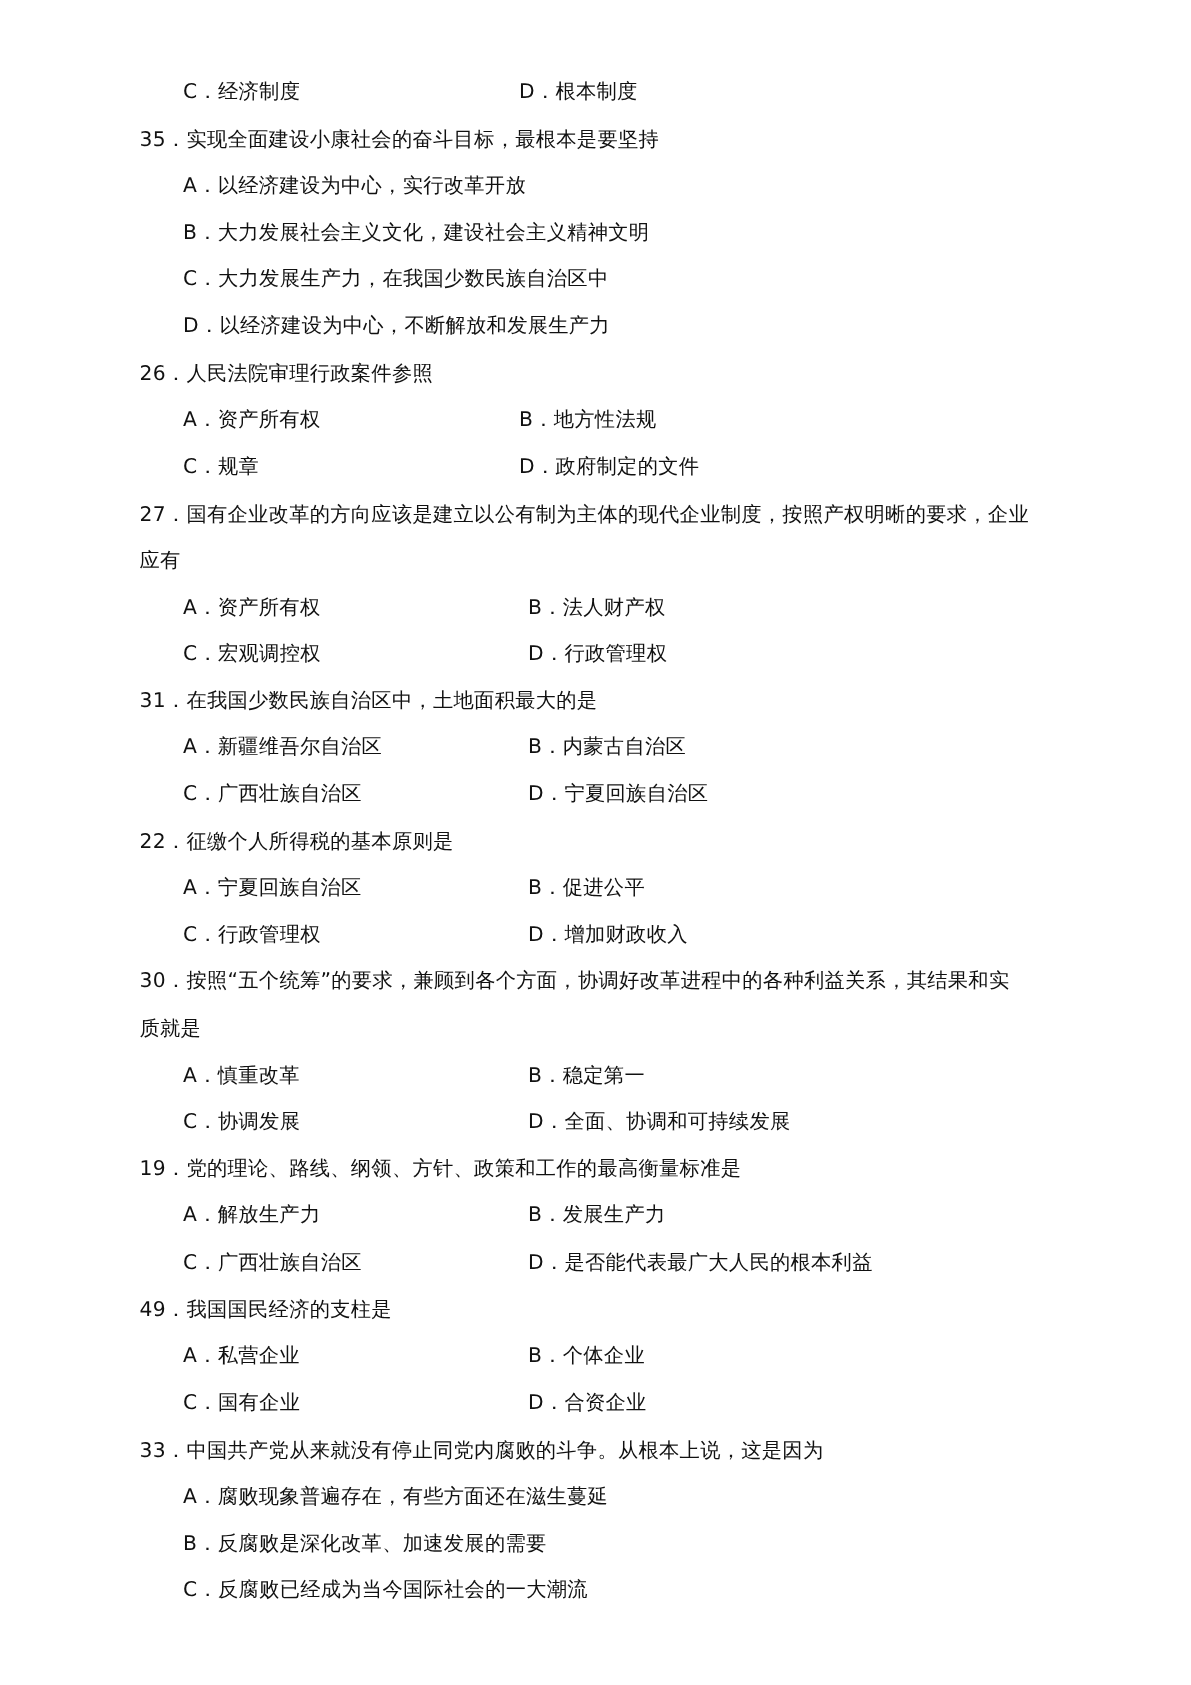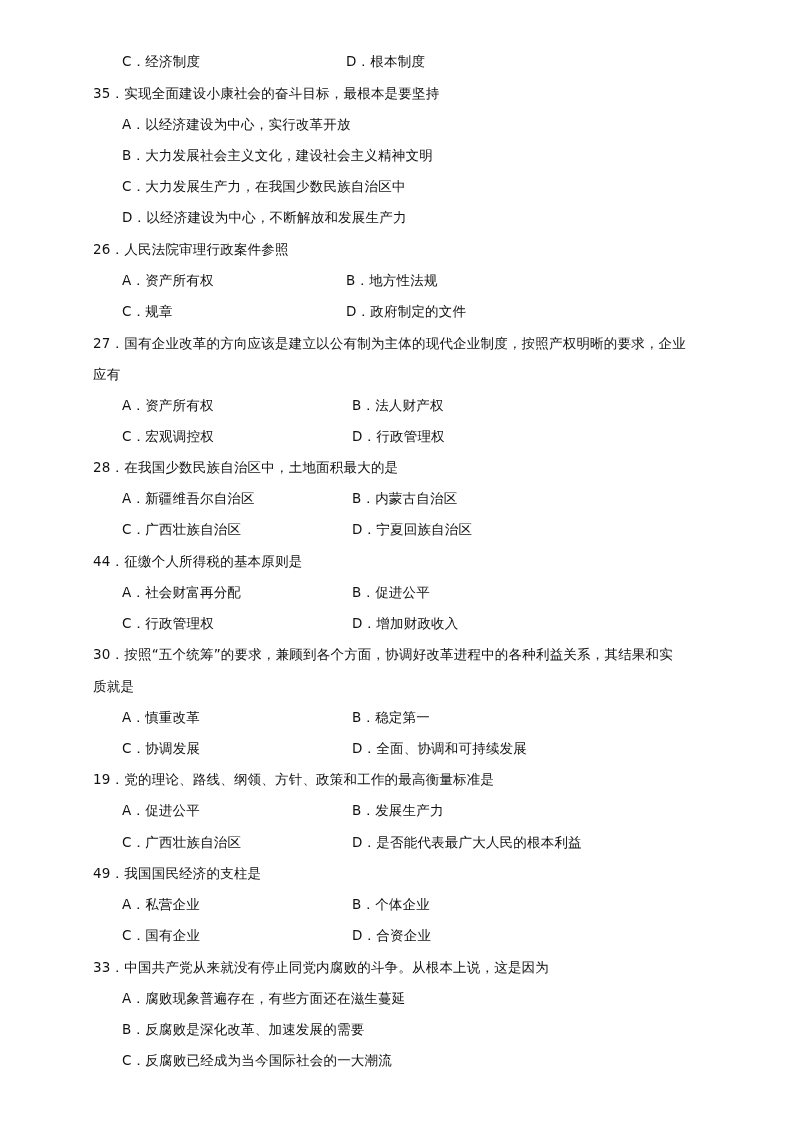--- a/index.html
+++ b/index.html
@@ -31,41 +31,41 @@
   <div class="line colA" style="top:302px">C．规章</div>
   <div class="line colB2" style="top:302px">D．政府制定的文件</div>
 
   <div class="line q" style="top:334px">27．国有企业改革的方向应该是建立以公有制为主体的现代企业制度，按照产权明晰的要求，企业</div>
   <div class="line q" style="top:365px">应有</div>
   <div class="line colA" style="top:396px">A．资产所有权</div>
   <div class="line colB" style="top:396px">B．法人财产权</div>
   <div class="line colA" style="top:427px">C．宏观调控权</div>
   <div class="line colB" style="top:427px">D．行政管理权</div>
 
-  <div class="line q" style="top:458px">28．在我国少数民族自治区中，土地面积最大的是</div>
+  <div class="line q" style="top:458px">31．在我国少数民族自治区中，土地面积最大的是</div>
   <div class="line colA" style="top:489px">A．新疆维吾尔自治区</div>
   <div class="line colB" style="top:489px">B．内蒙古自治区</div>
   <div class="line colA" style="top:520px">C．广西壮族自治区</div>
   <div class="line colB" style="top:520px">D．宁夏回族自治区</div>
 
-  <div class="line q" style="top:552px">44．征缴个人所得税的基本原则是</div>
-  <div class="line colA" style="top:583px">A．社会财富再分配</div>
+  <div class="line q" style="top:552px">22．征缴个人所得税的基本原则是</div>
+  <div class="line colA" style="top:583px">A．宁夏回族自治区</div>
   <div class="line colB" style="top:583px">B．促进公平</div>
   <div class="line colA" style="top:614px">C．行政管理权</div>
   <div class="line colB" style="top:614px">D．增加财政收入</div>
 
   <div class="line q" style="top:645px">30．按照“五个统筹”的要求，兼顾到各个方面，协调好改革进程中的各种利益关系，其结果和实</div>
   <div class="line q" style="top:677px">质就是</div>
   <div class="line colA" style="top:708px">A．慎重改革</div>
   <div class="line colB" style="top:708px">B．稳定第一</div>
   <div class="line colA" style="top:739px">C．协调发展</div>
   <div class="line colB" style="top:739px">D．全面、协调和可持续发展</div>
 
   <div class="line q" style="top:770px">19．党的理论、路线、纲领、方针、政策和工作的最高衡量标准是</div>
-  <div class="line colA" style="top:801px">A．促进公平</div>
+  <div class="line colA" style="top:801px">A．解放生产力</div>
   <div class="line colB" style="top:801px">B．发展生产力</div>
   <div class="line colA" style="top:833px">C．广西壮族自治区</div>
   <div class="line colB" style="top:833px">D．是否能代表最广大人民的根本利益</div>
 
   <div class="line q" style="top:864px">49．我国国民经济的支柱是</div>
   <div class="line colA" style="top:895px">A．私营企业</div>
   <div class="line colB" style="top:895px">B．个体企业</div>
   <div class="line colA" style="top:926px">C．国有企业</div>
   <div class="line colB" style="top:926px">D．合资企业</div>
 

